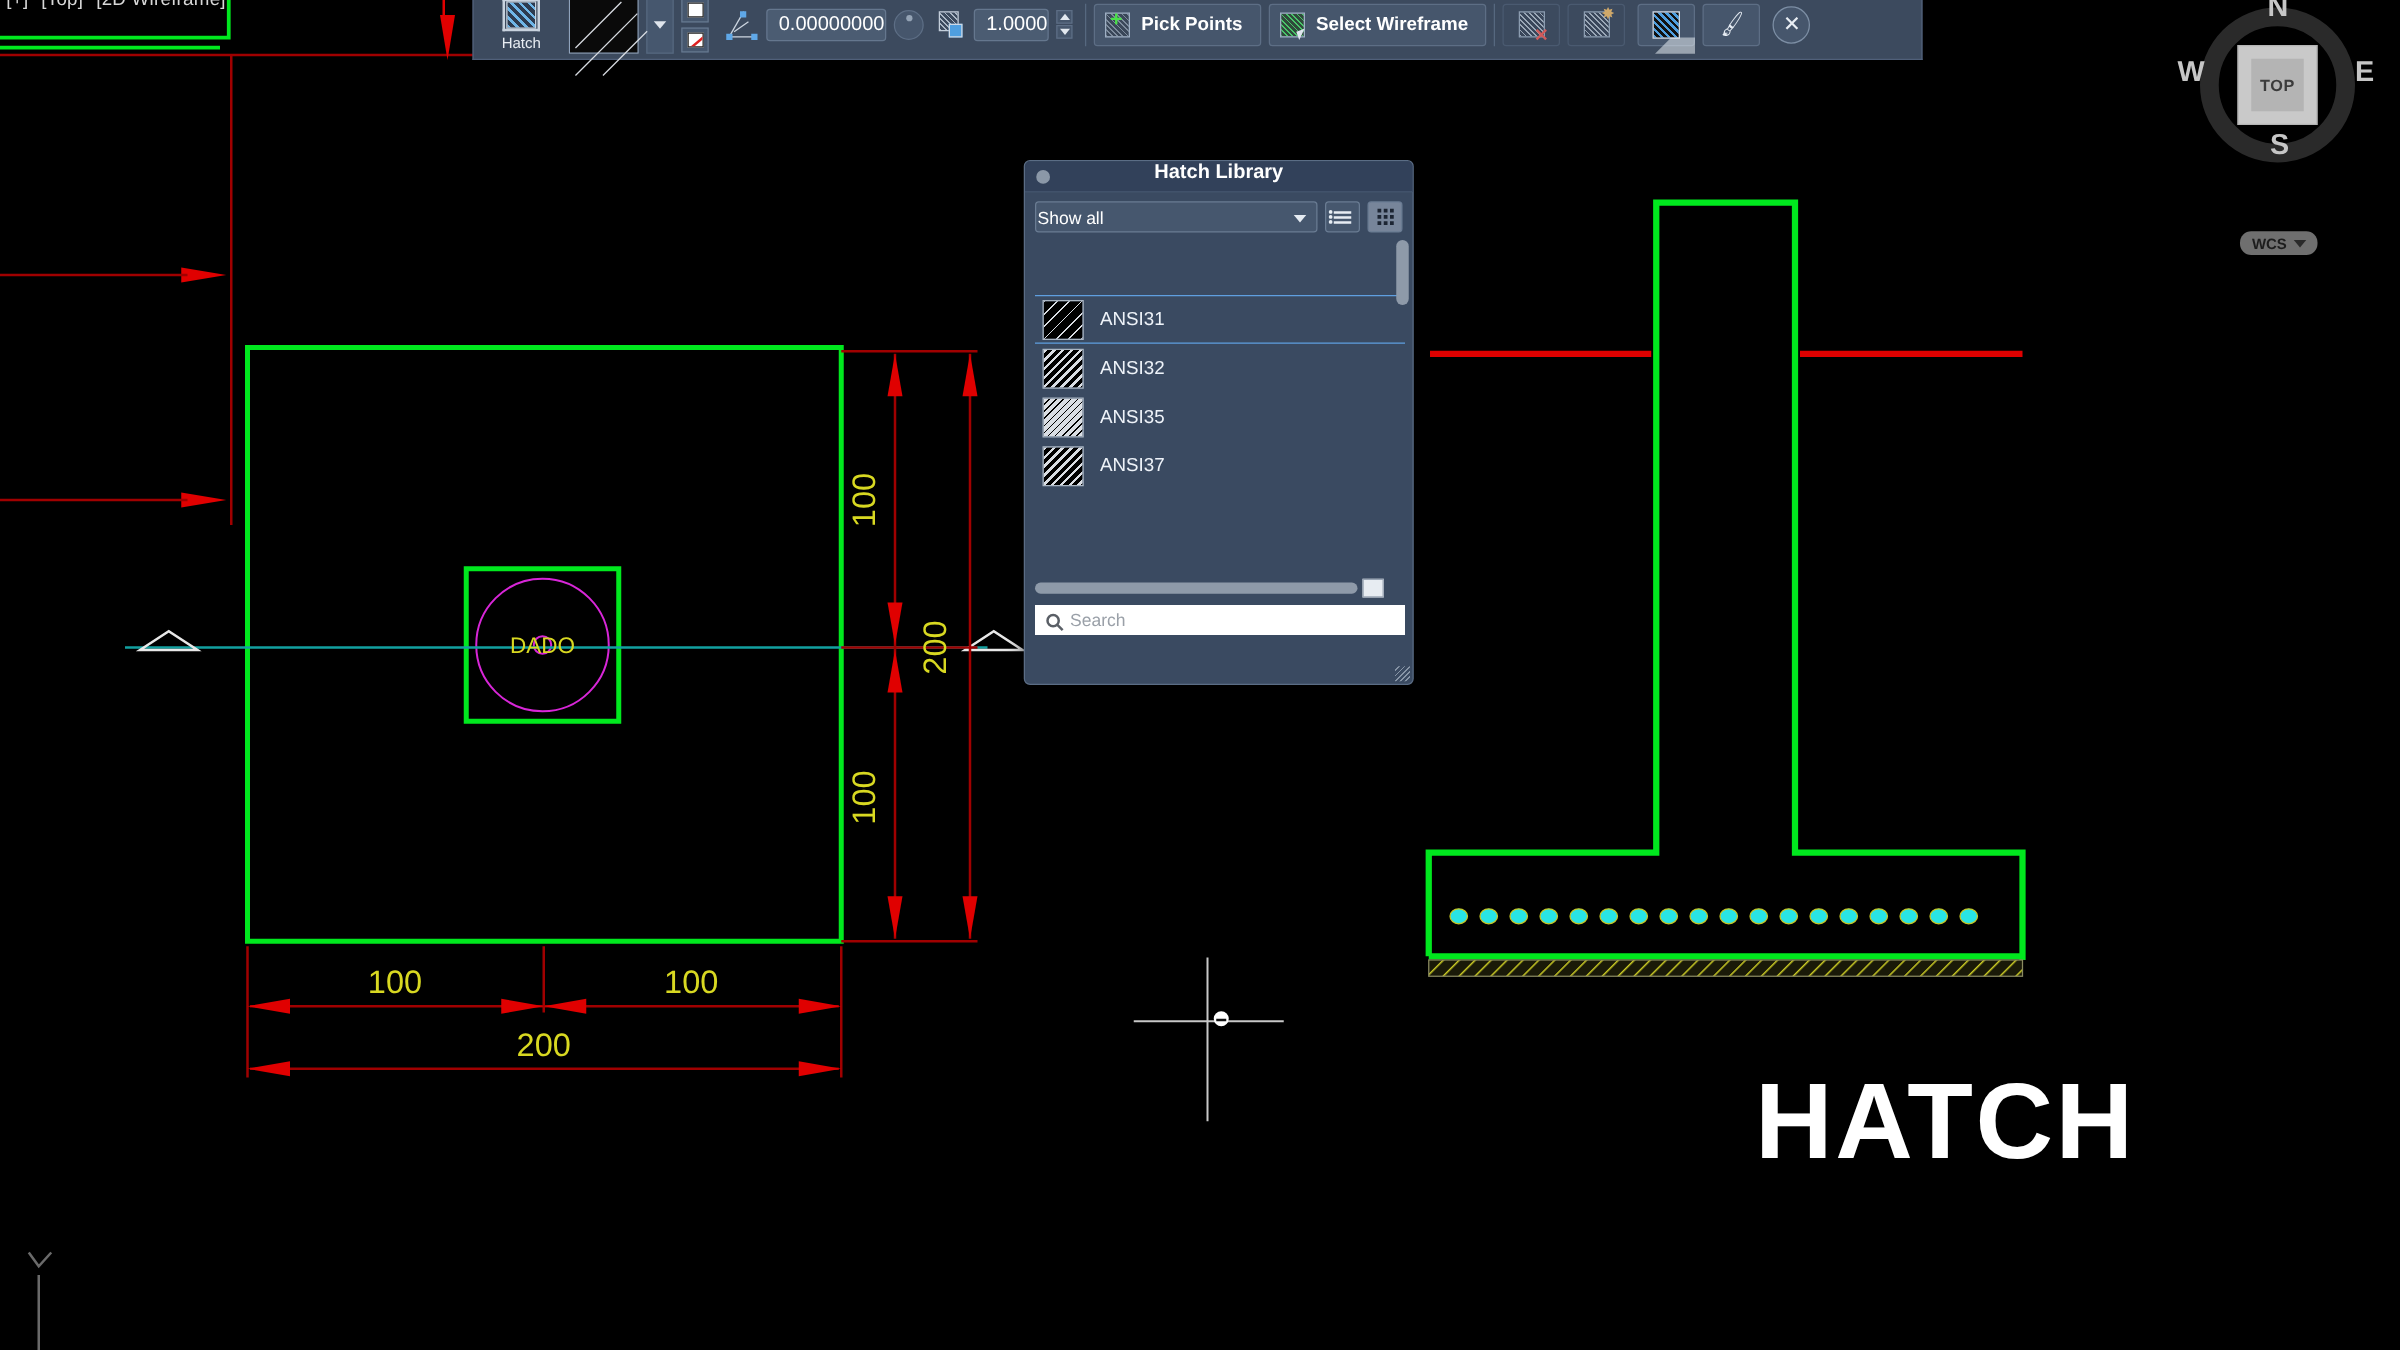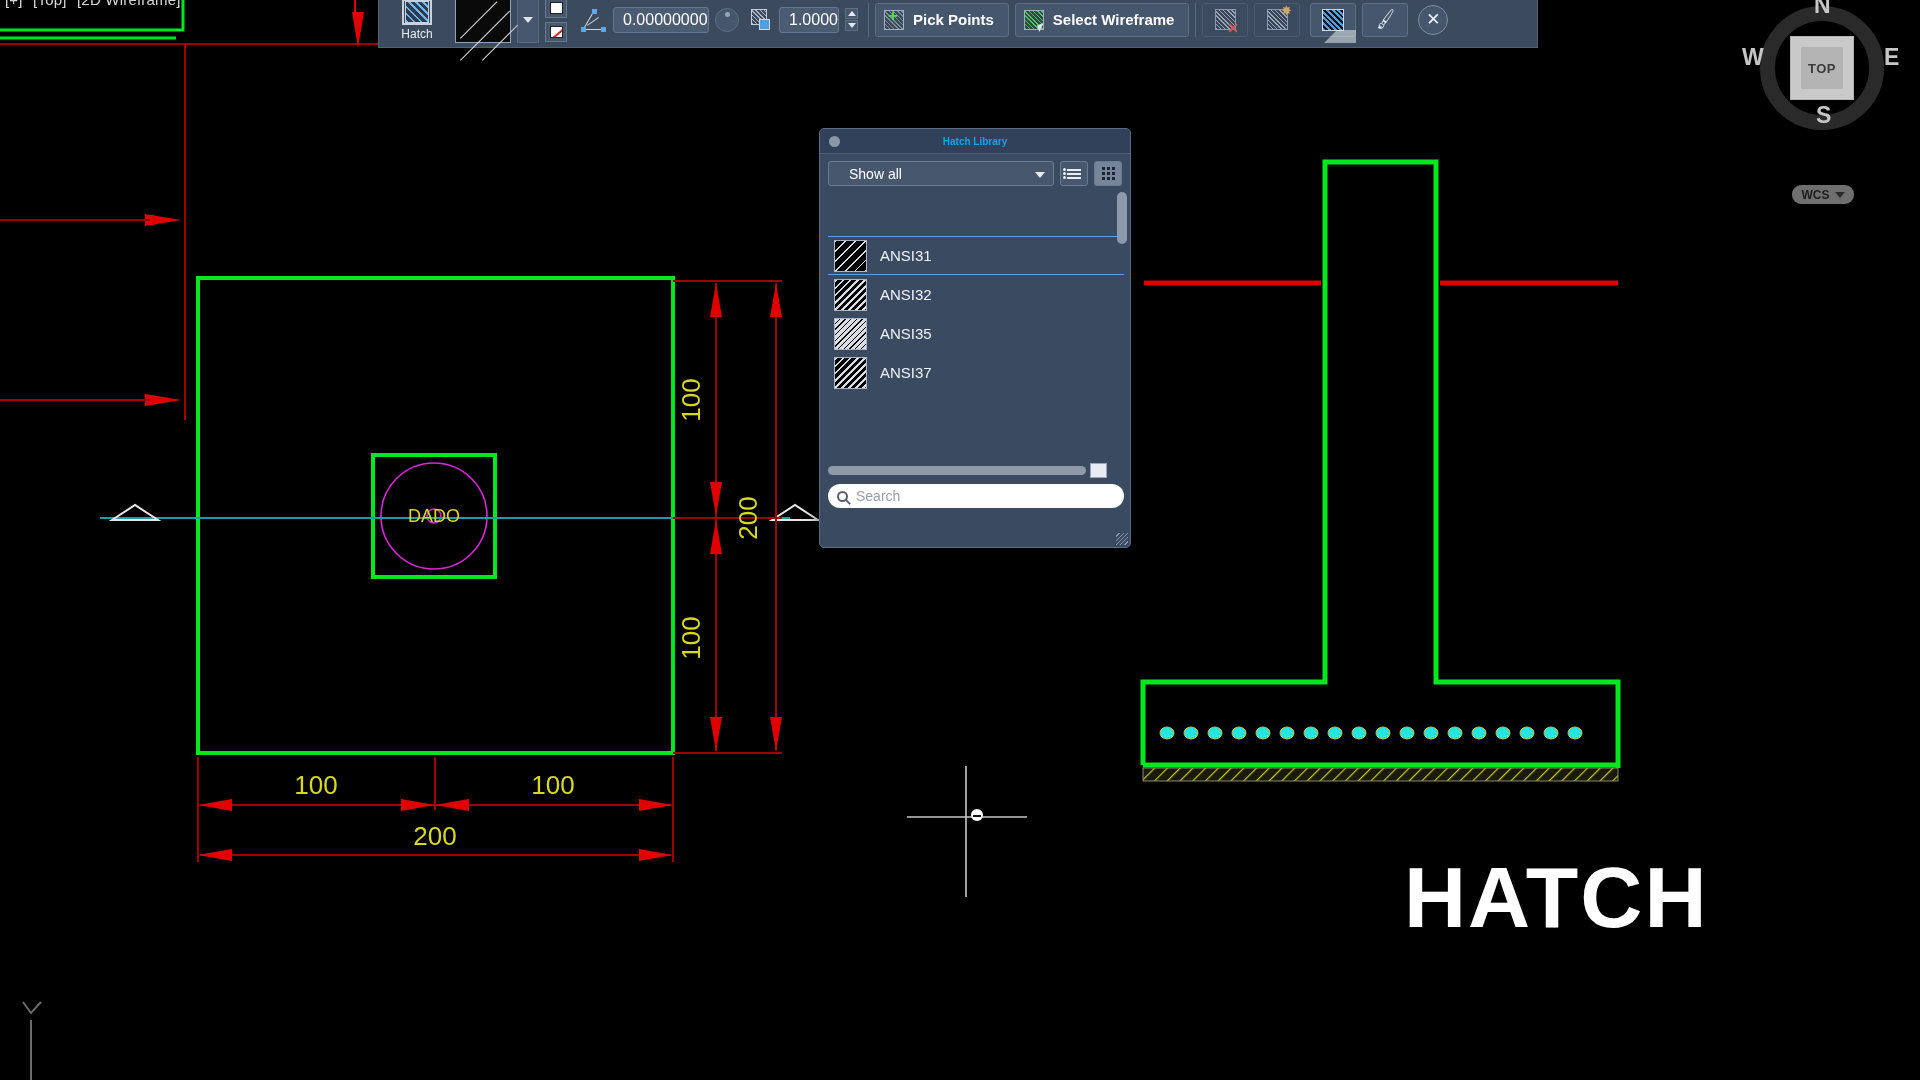--- a/index.html
+++ b/index.html
@@ -114,28 +114,28 @@
   .divider{width:1px;height:34px;background:#56687f;}
 
   
   #hatchlib {
     position:absolute; left:819px; top:128px; width:312px; height:420px;
     background:#3a4a61; border:1px solid #5b6d85; border-radius:5px;
     box-shadow:0 4px 14px rgba(0,0,0,.6);
   }
   #hl-title {
     height:25px; background:#32415a; border-bottom:1px solid #4e6179;
-    border-radius:4px 4px 0 0; display:flex; align-items:center; justify-content:center;
-    color:#0ea5e9; font-size:10px; font-weight:bold; position:relative;
+    border-radius:4px 4px 0 0; display:flex; align-items:flex-start; justify-content:center;
+    color:#ffffff; font-size:16px; font-weight:bold; position:relative;
   }
   #hl-dot{position:absolute;left:9px;top:7px;width:11px;height:11px;border-radius:50%;background:#8b98a8;}
   #hl-bar { display:flex; align-items:center; gap:6px; padding:7px 8px 5px 8px; }
   #hl-select {
     flex:1; height:25px; background:#46576e; border:1px solid #6a7c93; border-radius:3px;
-    color:#fff; font-size:14px; display:flex; align-items:center; padding:0 20px;
+    color:#fff; font-size:14px; display:flex; align-items:center; padding:0 1px;
     position:relative; cursor:pointer;
   }
   #hl-select .cv{position:absolute;right:8px;top:10px;width:0;height:0;
     border-left:5px solid transparent;border-right:5px solid transparent;border-top:6px solid #e5ebf2;}
   .vbtn{width:28px;height:25px;background:#46576e;border:1px solid #6a7c93;border-radius:3px;
     display:flex;align-items:center;justify-content:center;cursor:pointer;}
   .vbtn.active{background:#77859a;}
   .list-ic{display:flex;flex-direction:column;gap:2px;}
   .list-ic i{display:block;width:14px;height:2px;background:#e7edf4;position:relative;}
   .list-ic i::before{content:"";position:absolute;left:-4px;top:-1px;width:3px;height:3px;background:#e7edf4;border-radius:50%;}
@@ -154,21 +154,21 @@
   .sw-pat { width:33px; height:32px; background:#000; border:1px solid #aab6c4; flex:0 0 auto; }
   .hl-name { color:#eef3f9; font-size:15px; }
 
   #hl-vscroll{position:absolute;right:3px;top:2px;width:10px;height:258px;}
   #hl-vthumb{position:absolute;left:0;top:0;width:10px;height:52px;background:#8e9aa9;border-radius:5px;}
   #hl-hscroll{position:absolute;left:8px;top:334px;width:296px;height:14px;display:flex;align-items:center;gap:4px;}
   #hl-hthumb{width:258px;height:9px;background:#8e9aa9;border-radius:5px;}
   #hl-hbox{width:17px;height:15px;background:#e7ecf2;border:1px solid #9aa6b5;}
   #hl-search {
     position:absolute; left:8px; top:355px; width:296px; height:24px;
-    background:#fff; border-radius:12px; display:flex; align-items:center; gap:8px; padding:0 9px;
+    background:#fff; border-radius:0; display:flex; align-items:center; gap:8px; padding:0 9px;
   }
   #hl-search .mag{width:11px;height:11px;border:2px solid #5a5f66;border-radius:50%;position:relative;flex:0 0 auto;}
   #hl-search .mag::after{content:"";position:absolute;right:-5px;bottom:-3px;width:6px;height:2px;background:#5a5f66;transform:rotate(45deg);}
   #hl-search input{border:none;outline:none;font-size:14px;color:#222;width:100%;
     font-family:"Liberation Sans", sans-serif; background:transparent;}
   #hl-search input::placeholder{color:#9aa0a8;}
   #hl-grip{position:absolute;right:2px;bottom:2px;width:12px;height:12px;
     background:repeating-linear-gradient(-45deg,transparent 0 2px,#8795a6 2px 3px);}
 
   

